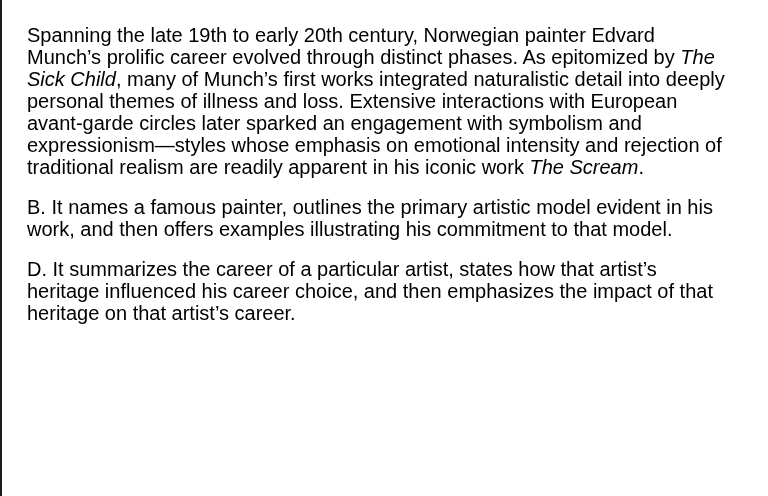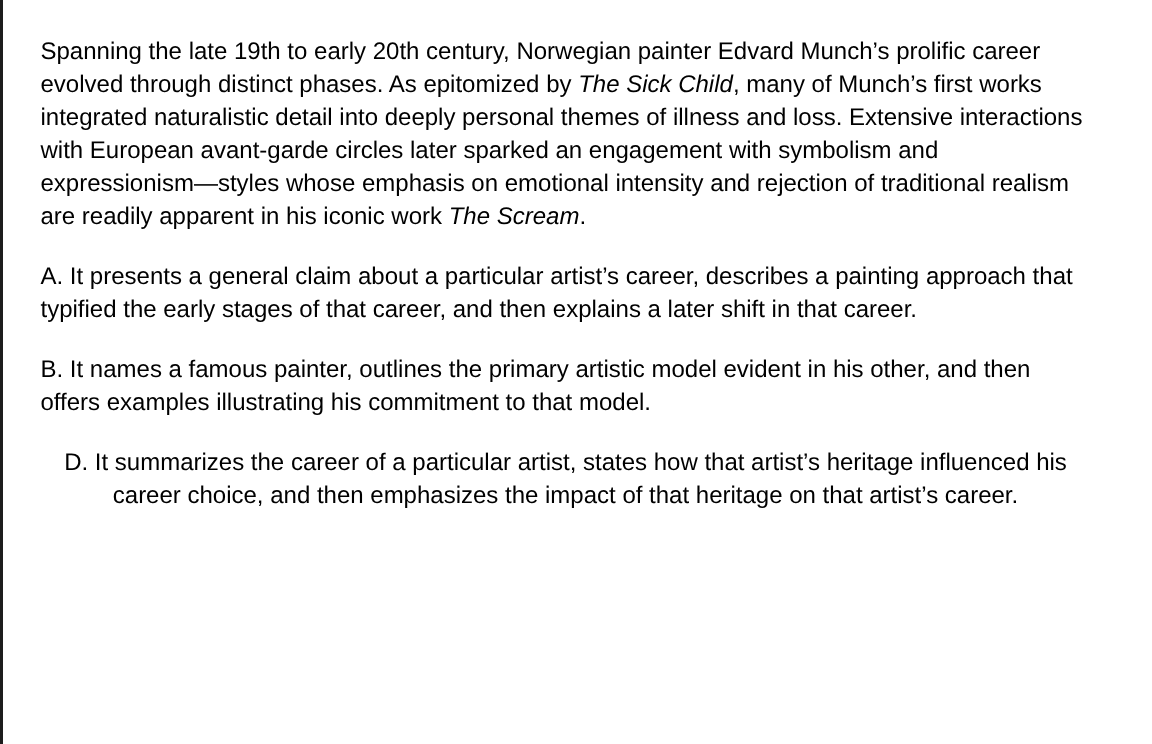--- a/index.html
+++ b/index.html
@@ -20,46 +20,44 @@
     top: 0;
     width: 2px;
     height: 496px;
     background: #1c1c1c;
   }
   .doc {
     position: absolute;
     left: 27px;
     top: 24px;
     width: 700px;
-    font-size: 16px;
+    font-size: 20px;
     line-height: 22px;
     color: #000000;
     letter-spacing: 0;
   }
   .doc p {
     margin: 0 0 18px 0;
   }
   .doc p:last-child {
     margin-bottom: 16px;
-    text-align: center;
   }
   .it {
     font-style: italic;
   }
 </style>
 </head>
 <body>
 
 <div class="edge-line"></div>
 
 <main class="doc">
 
   <p class="passage"><span>Spanning the late 19th to early 20th century, Norwegian painter Edvard Munch’s prolific career evolved through distinct phases. As epitomized by </span><span class="it">The Sick Child</span><span>, many of Munch’s first works integrated naturalistic detail into deeply personal themes of illness and loss. Extensive interactions with European avant-garde circles later sparked an engagement with symbolism and expressionism—styles whose emphasis on emotional intensity and rejection of traditional realism are readily apparent in his iconic work </span><span class="it">The Scream</span><span>.</span></p>
 
 
-  <p><span>A.</span> <span>It presents a general claim about a particular artist’s career, describes a painting approach that typified the early stages of that career, and then explains a later shift in that career.</span></p>
 
-  <p><span>B.</span> <span>It names a famous painter, outlines the primary artistic model evident in his other, and then offers examples illustrating his commitment to that model.</span></p>
+  <p><span>B.</span> <span>It names a famous painter, outlines the primary artistic model evident in his work, and then offers examples illustrating his commitment to that model.</span></p>
 
 
   <p><span>D.</span> <span>It summarizes the career of a particular artist, states how that artist’s heritage influenced his career choice, and then emphasizes the impact of that heritage on that artist’s career.</span></p>
 
 </main>
 
 </body></html>

